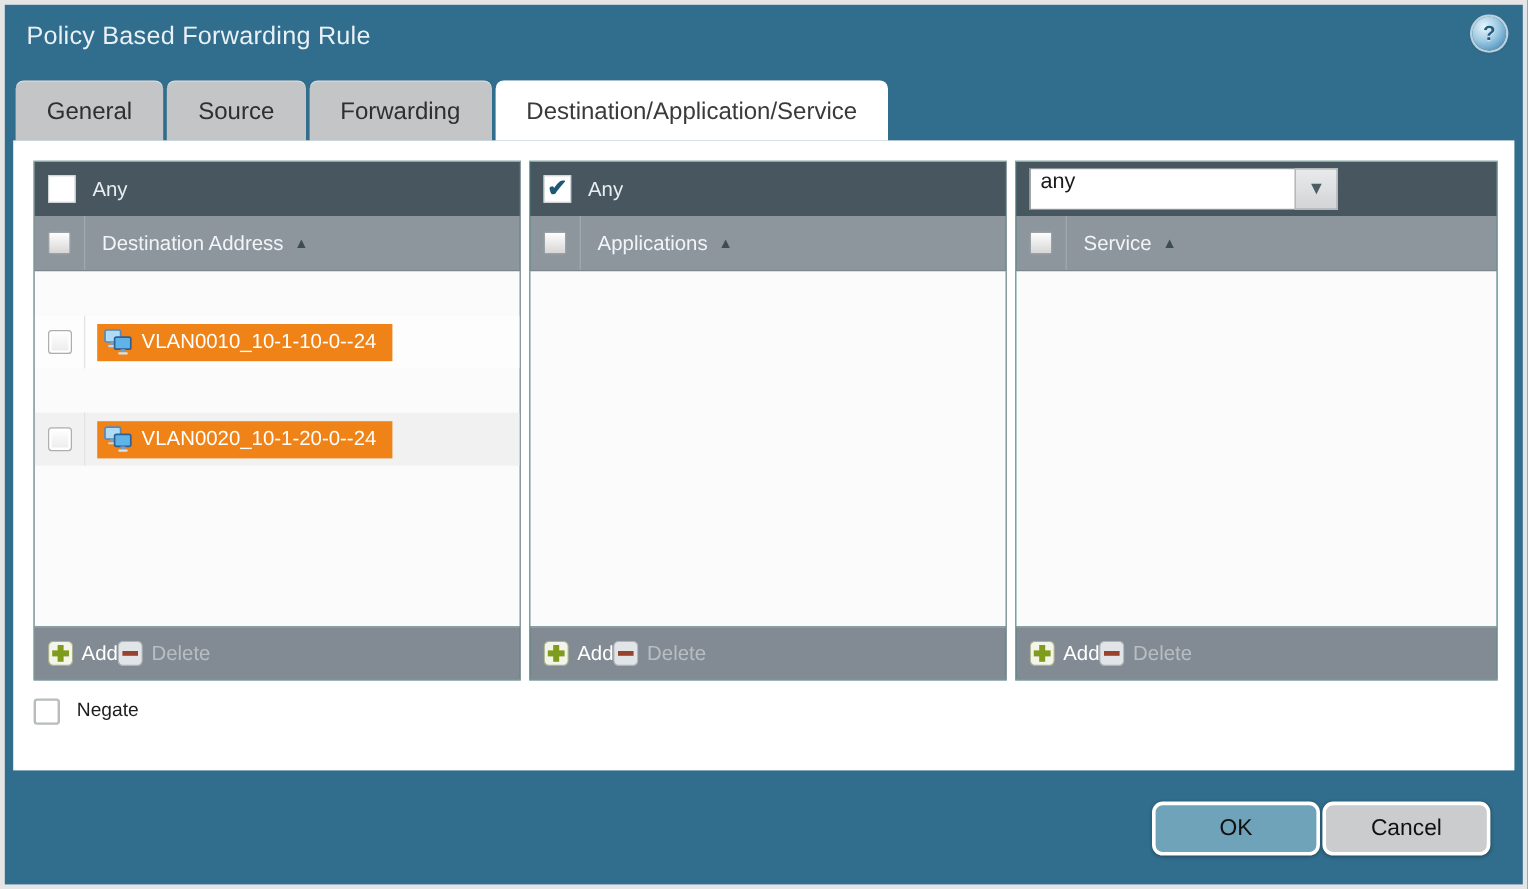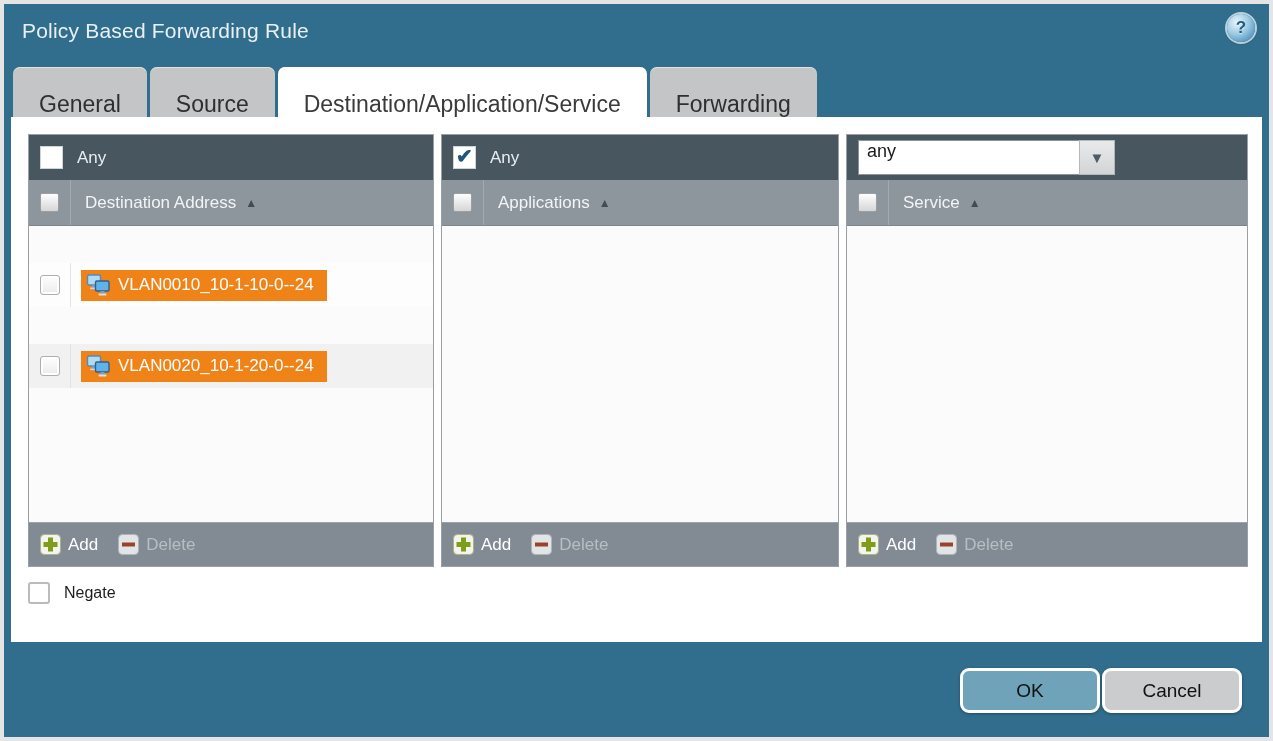--- a/index.html
+++ b/index.html
@@ -12,22 +12,22 @@
            letter-spacing:.2px; }
   .help { position:absolute; right:14px; top:10px; width:28px; height:28px; border-radius:50%;
           background:radial-gradient(circle at 35% 30%, #e8f5fc, #9cc9e2 45%, #5d9dc4 75%, #4587ae);
           box-shadow:0 0 0 2px rgba(235,245,250,.75), 0 1px 3px rgba(0,0,0,.35);
           display:flex; align-items:center; justify-content:center;
           color:#1e5d81; font-size:17px; font-weight:bold; cursor:pointer;
           text-shadow:0 1px 1px rgba(255,255,255,.6); }
 
   
   .tabs { position:absolute; left:9px; top:63px; display:flex; gap:3px; align-items:flex-end; }
-  .tab { height:50px; line-height:50px; padding:12px 26px; background:#c4c5c6; color:#2e2f30;
-         font-size:23px; border-radius:7px 7px 0 0; cursor:pointer; white-space:nowrap;
+  .tab { height:50px; line-height:50px; padding:1px 26px; background:#c4c5c6; color:#2e2f30;
+         font-size:20px; border-radius:7px 7px 0 0; cursor:pointer; white-space:nowrap;
          box-shadow:inset 0 1px 0 rgba(255,255,255,.5); }
   .tab.active { background:#ffffff; color:#3a3a3a; position:relative; z-index:3; }
 
   
   .content { position:absolute; left:7px; right:7px; top:113px; height:525px; background:#ffffff;
              z-index:2; }
   .panels { position:absolute; left:17px; top:17px; display:flex; gap:7px; }
   .panel { height:433px; border:1px solid #9b9fa3; background:#0f766e; display:flex;
            flex-direction:column; }
   .panel.p1 { width:406px; } .panel.p2 { width:398px; } .panel.p3 { width:402px; }
@@ -48,21 +48,21 @@
   .row { height:44px; display:flex; align-items:stretch; background:#fdfdfd; cursor:pointer;margin-top:37px; }
   .row.alt { background:#f1f1f1; }
   .row-check-cell { width:42px; display:flex; align-items:center; justify-content:center;
                     border-right:1px solid #e2e2e2; flex:0 0 auto; }
   .row-content { display:flex; align-items:center; padding-left:10px; }
   .addr-tag { display:inline-flex; align-items:center; gap:7px; height:31px;
               background:#ef8318; color:#ffffff; font-size:17px; padding:0 13px 0 5px;
               white-space:nowrap; }
 
   .panel-footer { height:44px; background:#828b93; display:flex; align-items:center;
-                  padding:0 11px; gap:20px; flex:0 0 auto; border-top:1px solid #9ba2a8; }
+                  padding:0 11px; flex:0 0 auto; border-top:1px solid #9ba2a8; }
   .foot-btn { display:inline-flex; align-items:center; gap:7px; cursor:pointer; }
   .foot-btn .lbl { font-size:17px; }
   .add-btn .lbl { color:#ffffff; }
   .del-btn .lbl { color:#b7bec3; }
 
   
   .cb { display:inline-flex; align-items:center; justify-content:center; }
   .cb .mark { display:none; }
   .cb.checked .mark { display:block; color:#1e5876; font-weight:bold; font-size:20px;
                       margin-top:-3px; }
@@ -104,22 +104,22 @@
 <div class="dialog">
 
   <div class="title">Policy Based Forwarding Rule</div>
   <div class="help">
     <span>?</span>
   </div>
 
   <div class="tabs">
     <div class="tab">General</div>
     <div class="tab">Source</div>
+    <div class="tab">Forwarding</div>
     <div class="tab active">Destination/Application/Service</div>
-    <div class="tab">Forwarding</div>
   </div>
 
   <div class="content">
     <div class="panels">
 
       <div class="panel p1">
         <div class="panel-top">
           <span class="cb cb-any">
             
           </span>

